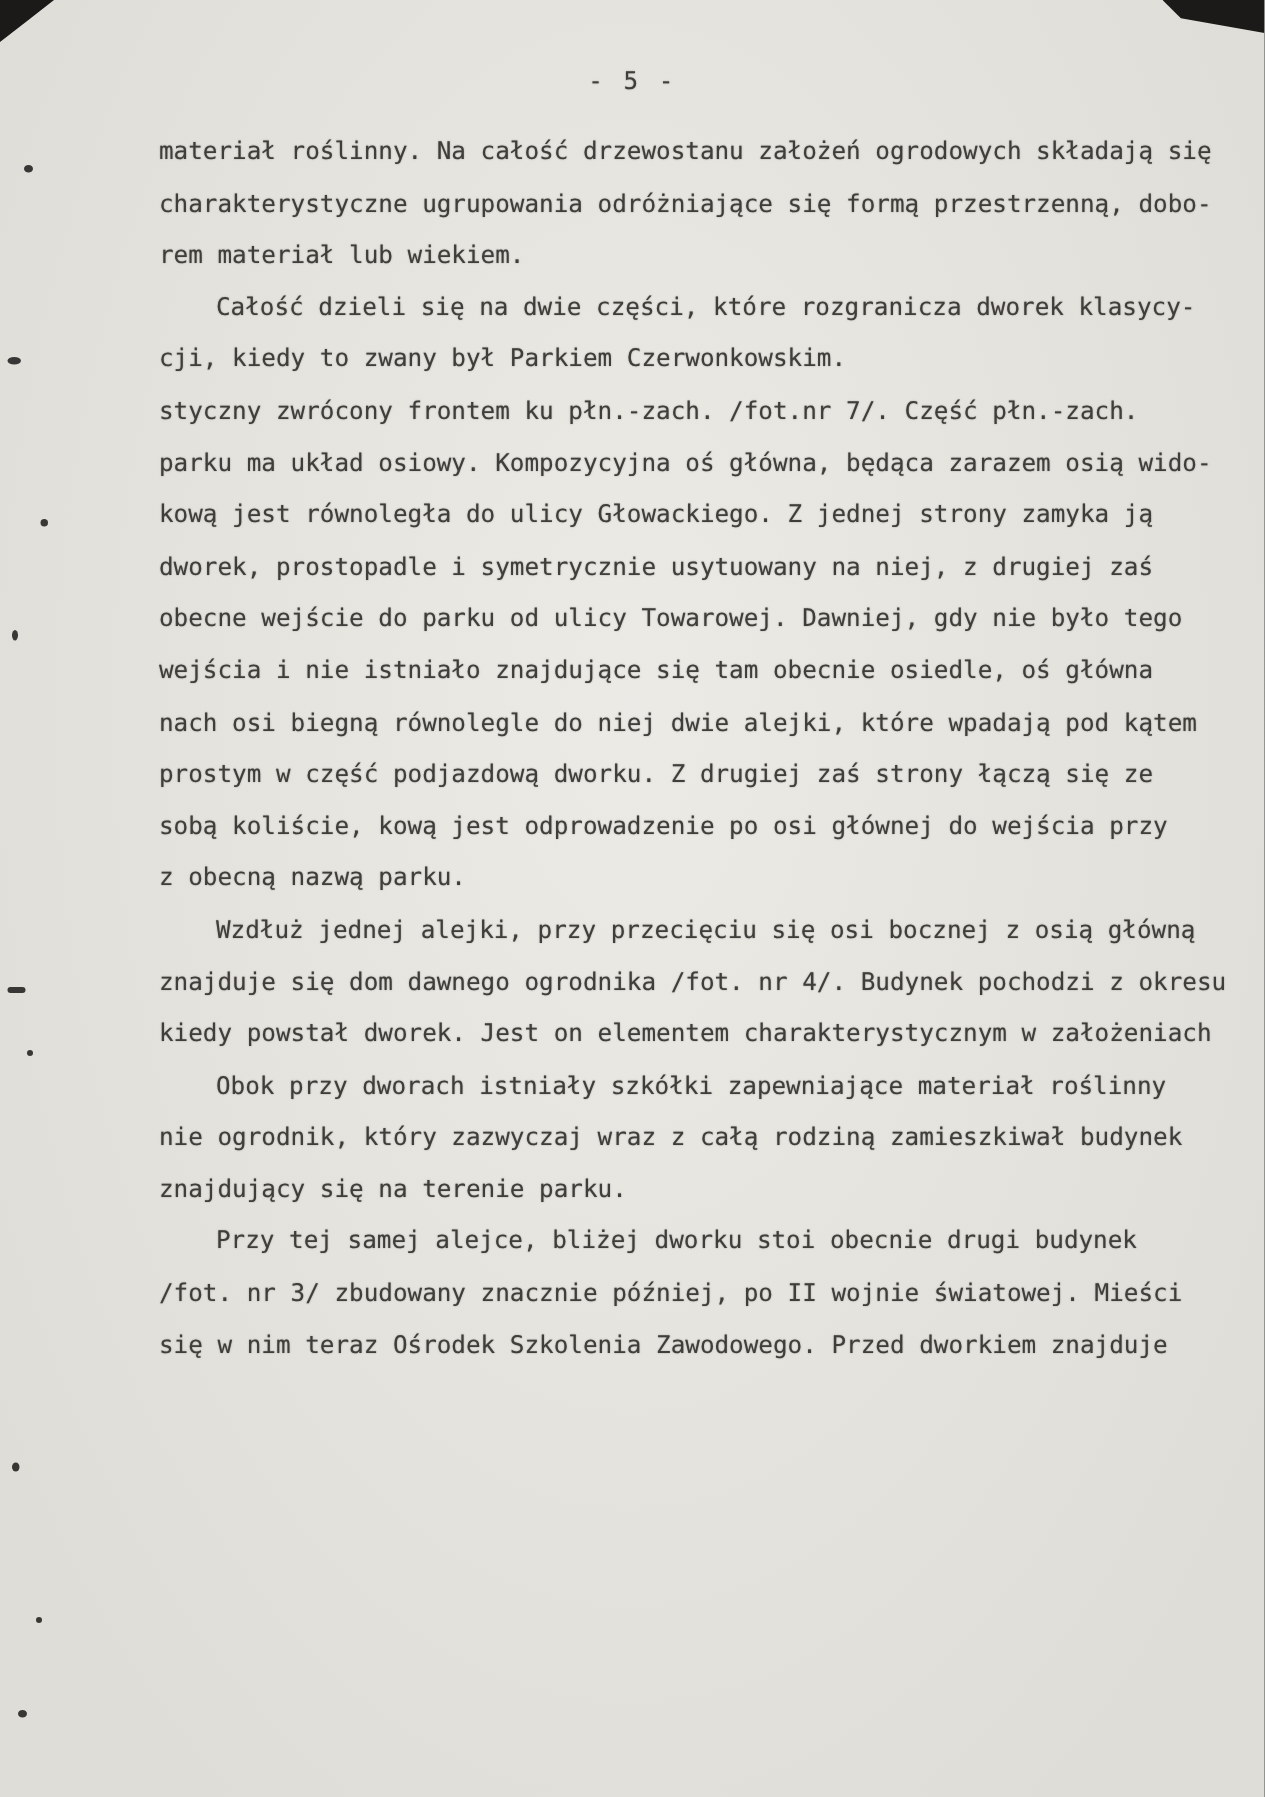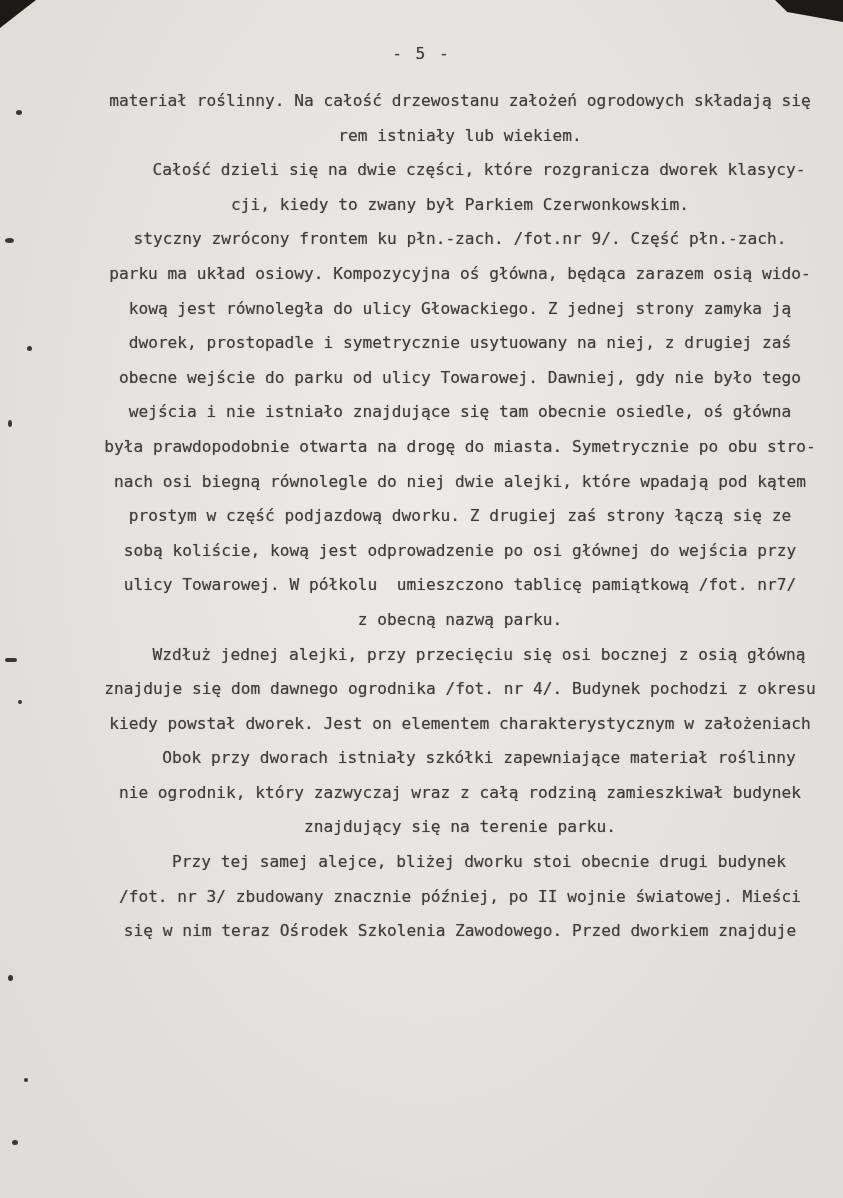--- a/index.html
+++ b/index.html
@@ -24,24 +24,23 @@
     top: 44px;
     left: 0;
     width: 100%;
     text-align: center;
     font-size: 16.2px;
     letter-spacing: 2px;
     text-shadow: 0 0 1px rgba(64,62,58,0.55);
   }
   .text-block {
     position: absolute;
-    left: 95px;
+    left: 106px;
     top: 84px;
     width: 730px;
-    text-align: center;
   }
   .line {
     font-size: 16.2px;
     line-height: 34.6px;
     white-space: pre;
     text-shadow: 0 0 1px rgba(64,62,58,0.55);
   }
   .line.indent {
     padding-left: 38px;
   }
@@ -84,34 +83,33 @@
   <div class="speck s5"></div>
   <div class="speck s6"></div>
   <div class="speck s7"></div>
   <div class="speck s8"></div>
   <div class="speck s9"></div>
 
   <div class="page-number">- 5 -</div>
 
   <div class="text-block" id="text-block">
       <div class="line">materiał roślinny. Na całość drzewostanu założeń ogrodowych składają się</div>
-      <div class="line">rem istniały lub wiekiem.</div>
+      <div class="line">charakterystyczne ugrupowania odróżniające się formą przestrzenną, dobo-</div>
+      <div class="line">rem materiał lub wiekiem.</div>
       <div class="line indent">Całość dzieli się na dwie części, które rozgranicza dworek klasycy-</div>
       <div class="line">cji, kiedy to zwany był Parkiem Czerwonkowskim.</div>
-      <div class="line">styczny zwrócony frontem ku płn.-zach. /fot.nr 9/. Część płn.-zach.</div>
+      <div class="line">styczny zwrócony frontem ku płn.-zach. /fot.nr 7/. Część płn.-zach.</div>
       <div class="line">parku ma układ osiowy. Kompozycyjna oś główna, będąca zarazem osią wido-</div>
       <div class="line">kową jest równoległa do ulicy Głowackiego. Z jednej strony zamyka ją</div>
       <div class="line">dworek, prostopadle i symetrycznie usytuowany na niej, z drugiej zaś</div>
       <div class="line">obecne wejście do parku od ulicy Towarowej. Dawniej, gdy nie było tego</div>
       <div class="line">wejścia i nie istniało znajdujące się tam obecnie osiedle, oś główna</div>
-      <div class="line">była prawdopodobnie otwarta na drogę do miasta. Symetrycznie po obu stro-</div>
       <div class="line">nach osi biegną równolegle do niej dwie alejki, które wpadają pod kątem</div>
       <div class="line">prostym w część podjazdową dworku. Z drugiej zaś strony łączą się ze</div>
       <div class="line">sobą koliście, kową jest odprowadzenie po osi głównej do wejścia przy</div>
-      <div class="line">ulicy Towarowej. W półkolu  umieszczono tablicę pamiątkową /fot. nr7/</div>
       <div class="line">z obecną nazwą parku.</div>
       <div class="line indent">Wzdłuż jednej alejki, przy przecięciu się osi bocznej z osią główną</div>
       <div class="line">znajduje się dom dawnego ogrodnika /fot. nr 4/. Budynek pochodzi z okresu</div>
       <div class="line">kiedy powstał dworek. Jest on elementem charakterystycznym w założeniach</div>
       <div class="line indent">Obok przy dworach istniały szkółki zapewniające materiał roślinny</div>
       <div class="line">nie ogrodnik, który zazwyczaj wraz z całą rodziną zamieszkiwał budynek</div>
       <div class="line">znajdujący się na terenie parku.</div>
       <div class="line indent">Przy tej samej alejce, bliżej dworku stoi obecnie drugi budynek</div>
       <div class="line">/fot. nr 3/ zbudowany znacznie później, po II wojnie światowej. Mieści</div>
       <div class="line">się w nim teraz Ośrodek Szkolenia Zawodowego. Przed dworkiem znajduje</div>

